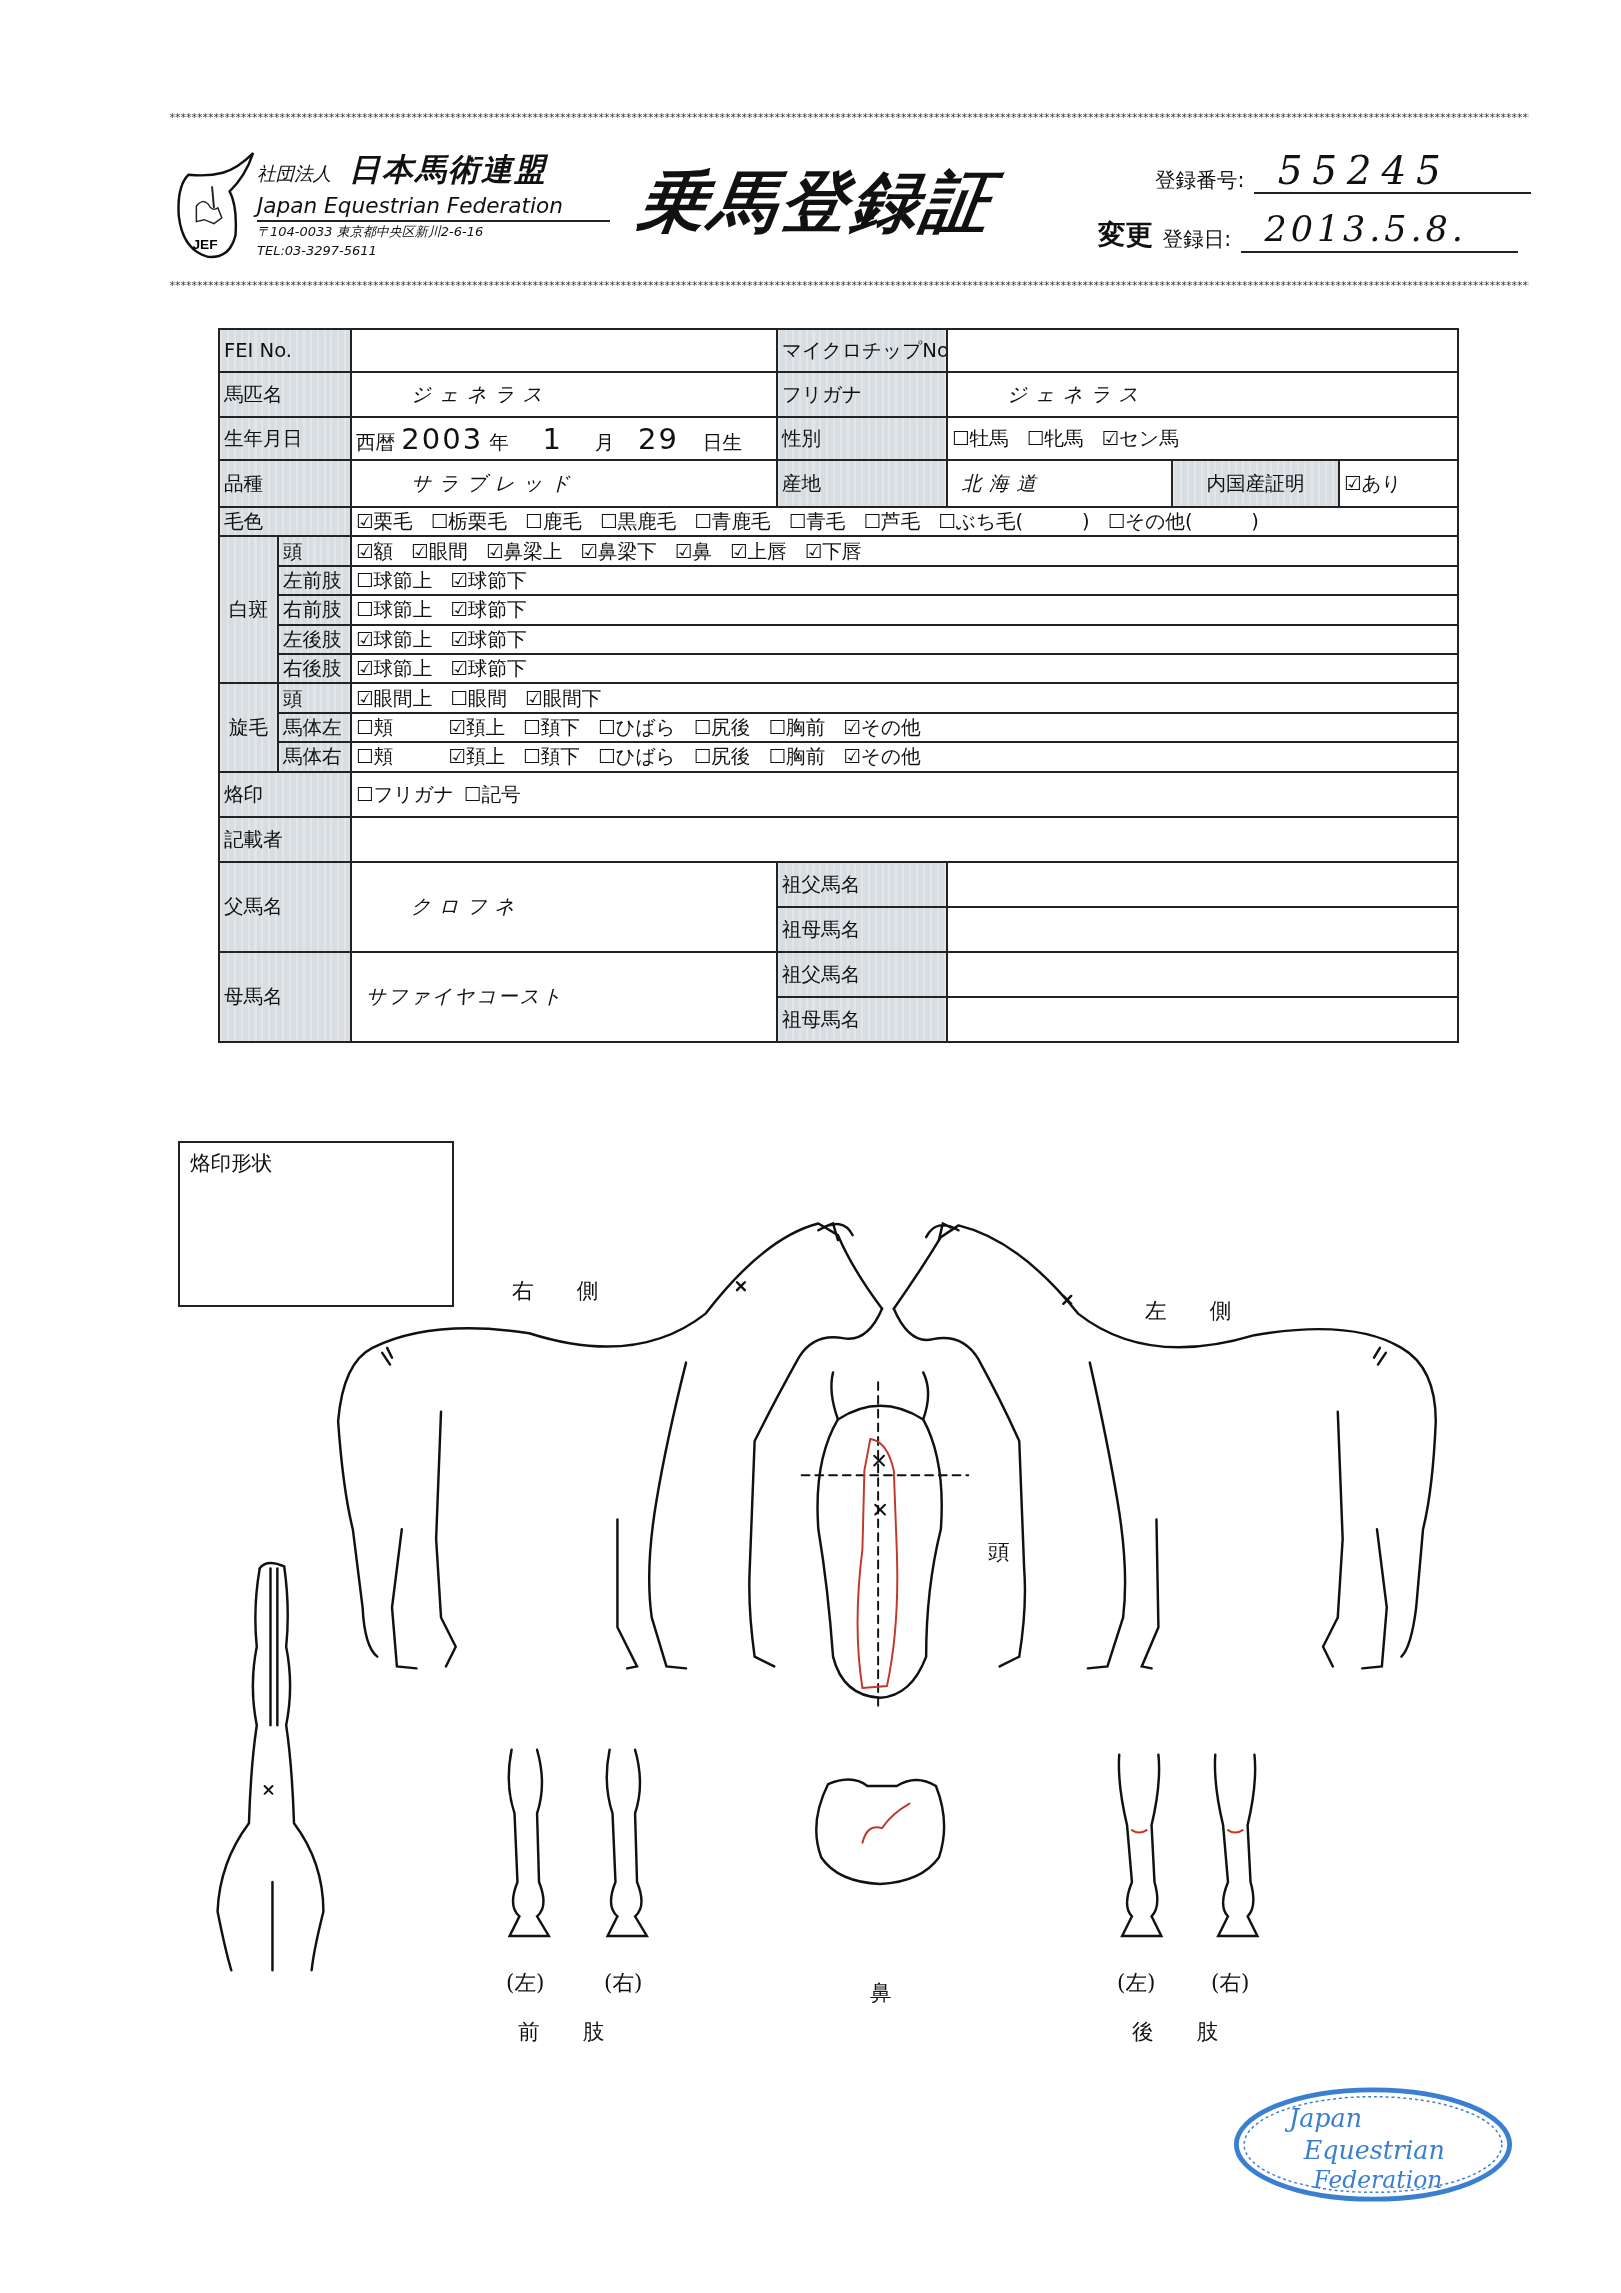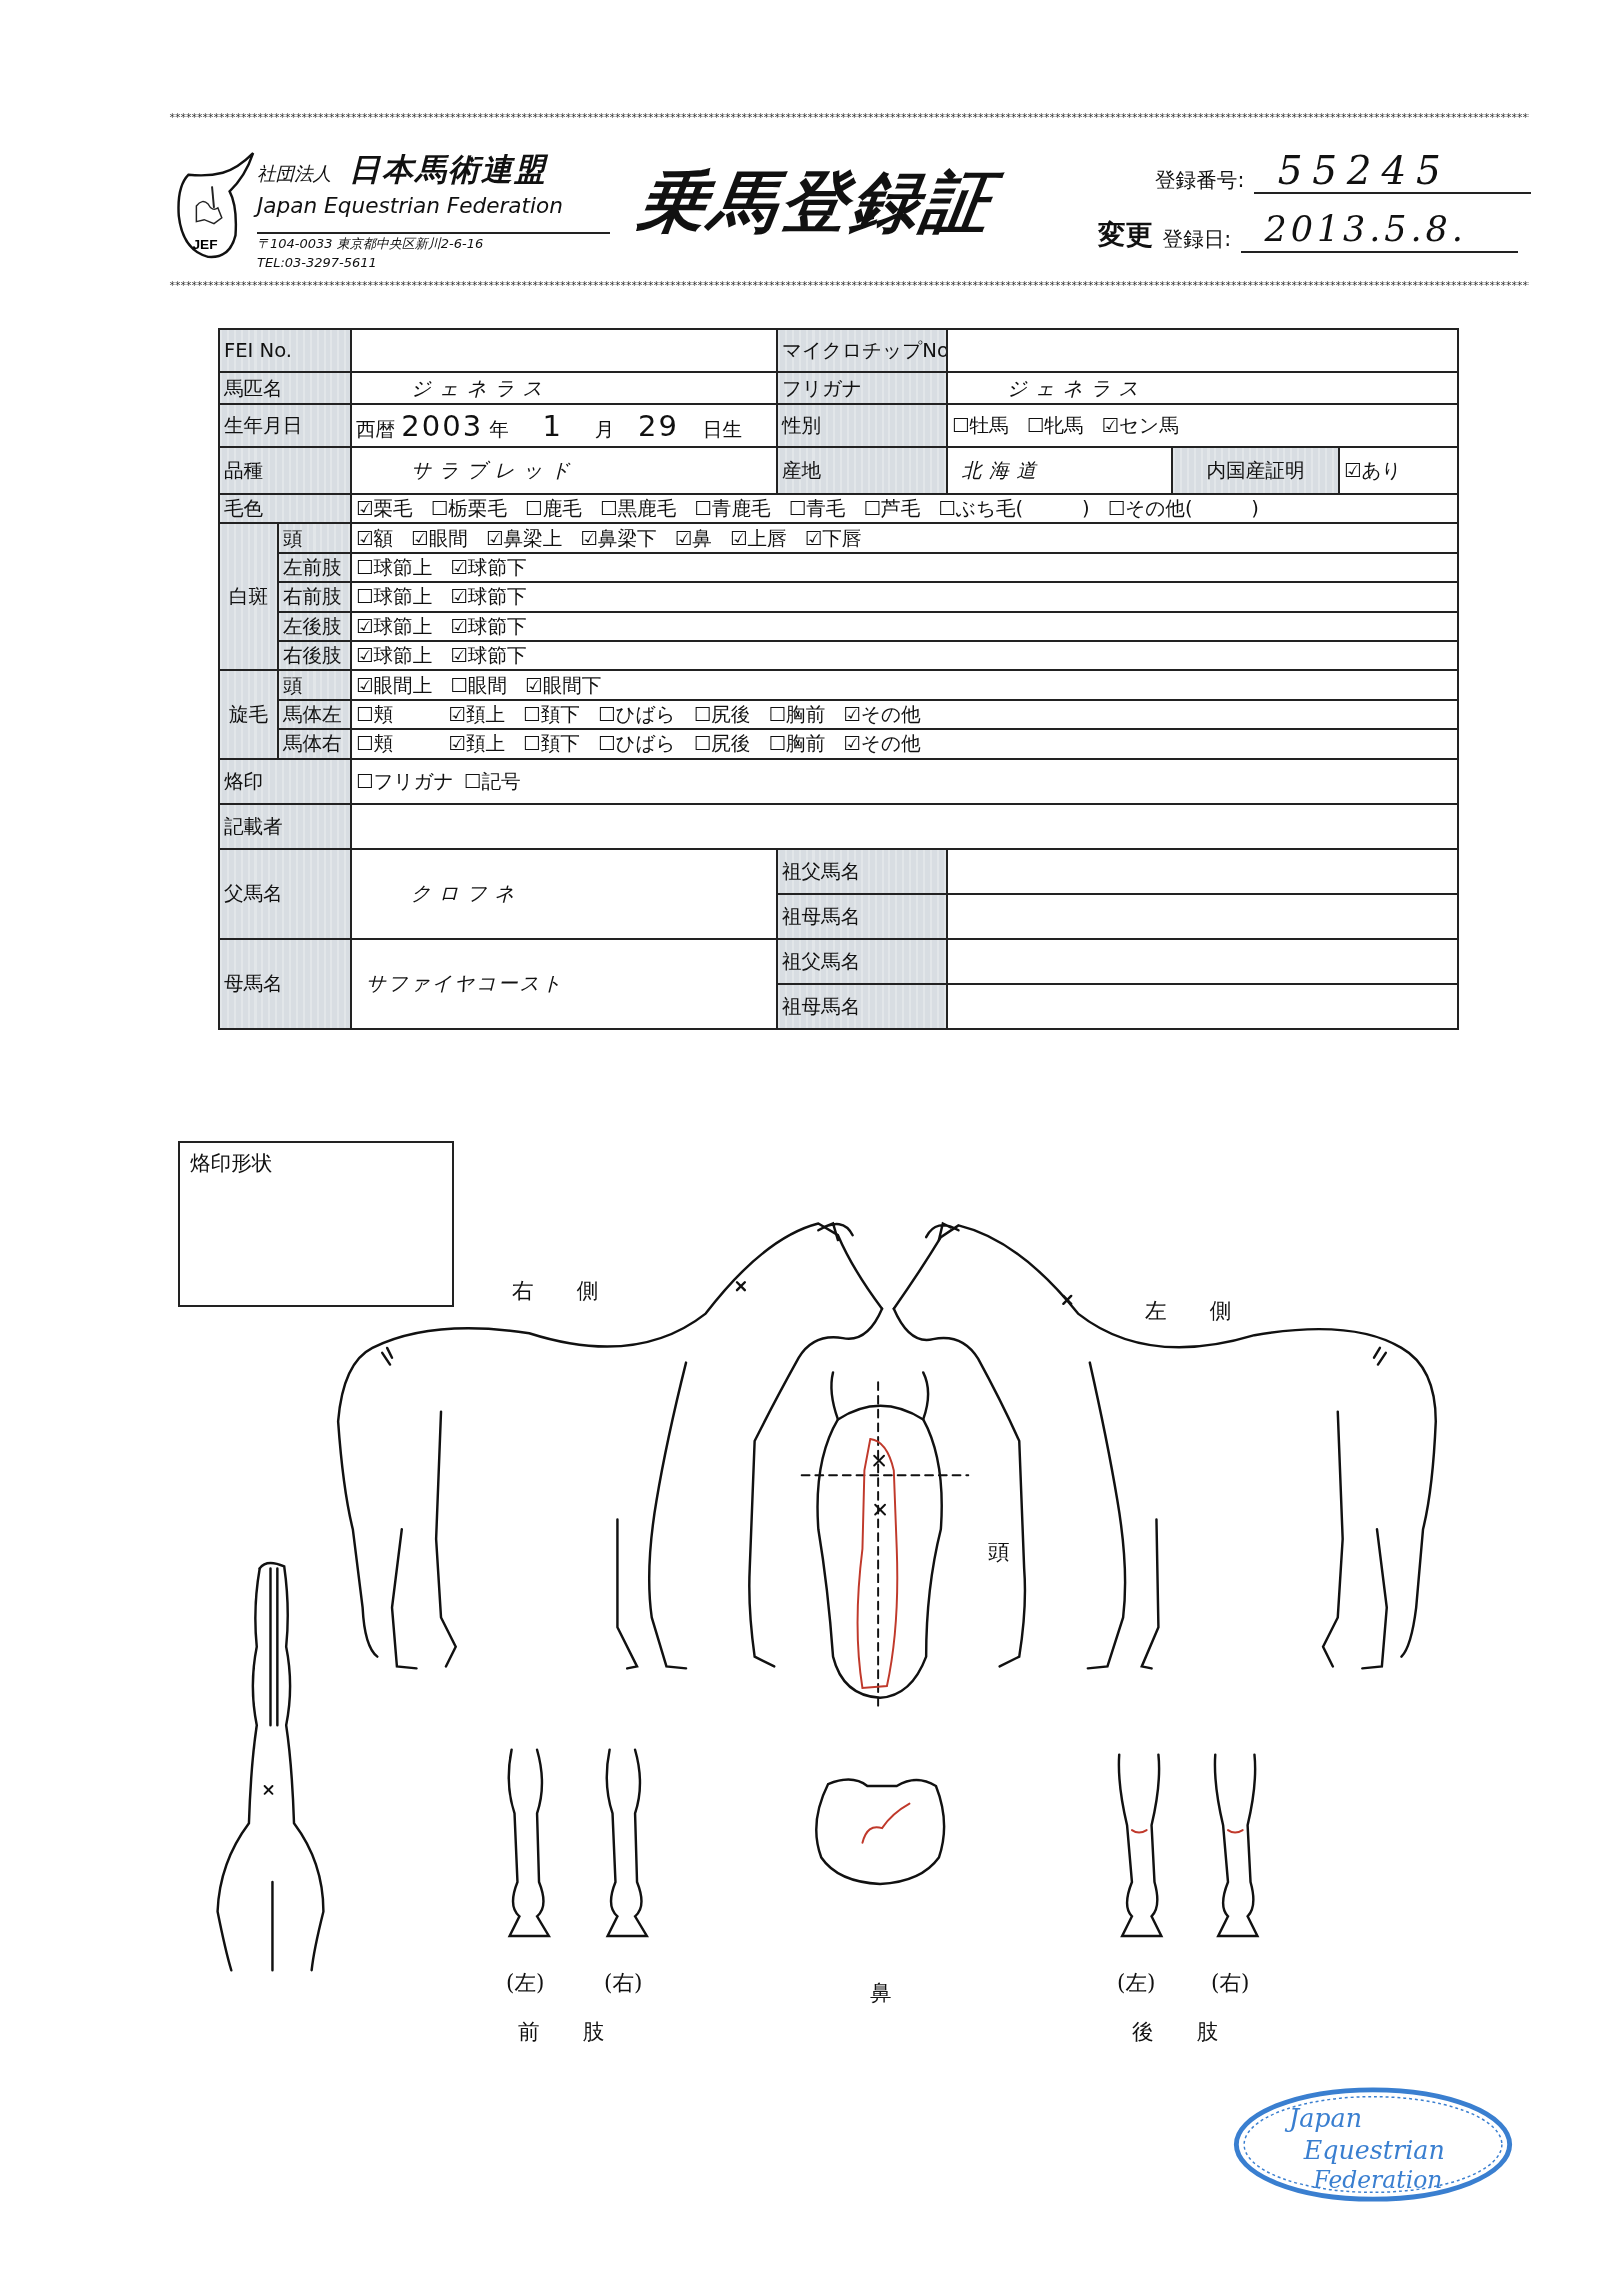--- a/index.html
+++ b/index.html
@@ -3,21 +3,21 @@
 <meta charset="utf-8">
 <style>
   html,body{margin:0;padding:0;background:#fff;}
   body{width:1621px;height:2294px;position:relative;overflow:hidden;font-family:"DejaVu Sans","Liberation Sans",sans-serif;color:#111;}
   .star-rule{position:absolute;left:169px;width:1360px;height:11.8px;overflow:hidden;white-space:nowrap;font-family:"DejaVu Sans Mono",monospace;font-size:10.8px;line-height:11.8px;letter-spacing:-1px;color:#333;}
   .logo{position:absolute;left:169px;top:147px;width:88px;height:118px;}
   .org-block{position:absolute;left:257px;top:149px;width:353px;}
   .org-line1{display:flex;align-items:baseline;gap:17.6px;}
   .org-type{font-size:18.6px;font-style:italic;}
   .org-name{font-size:31px;font-style:italic;font-weight:bold;letter-spacing:2px;}
-  .org-en{font-size:21.6px;font-style:italic;margin-top:2px;border-bottom:2px solid #222;padding-bottom:14px;}
+  .org-en{font-size:21.6px;font-style:italic;margin-top:2px;border-bottom:2px solid #222;padding-bottom:2px;}
   .org-addr{font-size:13px;font-style:italic;line-height:16.7px;margin-top:2px;}
   .doc-title{position:absolute;left:639px;top:157px;font-size:67px;font-weight:bold;font-style:italic;letter-spacing:3.9px;transform:skewX(-8deg);}
   .reg-row{position:absolute;display:flex;align-items:flex-end;}
   .reg-label{font-size:20.6px;margin-right:9.8px;}
   .reg-value{border-bottom:2px solid #222;width:253px;font-family:"DejaVu Serif",serif;font-style:italic;font-size:39px;line-height:43px;padding-left:23.5px;letter-spacing:9.8px;}
   .change-mark{font-size:27.4px;font-weight:bold;font-family:"DejaVu Serif",serif;margin-right:9.8px;}
   table.reg{position:absolute;left:218px;top:328px;width:1238px;border-collapse:collapse;table-layout:fixed;}
   table.reg td{border:2px solid #222;font-size:19.6px;padding:0 3.9px;height:27.4px;vertical-align:middle;white-space:nowrap;overflow:hidden;}
   td.lbl{background:#d8dde2;background-image:repeating-linear-gradient(90deg,rgba(255,255,255,.25) 0 2px,transparent 2px 6.9px);}
   td.hand{font-family:"DejaVu Serif",serif;font-size:35px;font-style:italic;letter-spacing:7.8px;}
@@ -73,21 +73,21 @@
       <col style="width:167px">
       <col style="width:119px">
   </colgroup>
   <tbody>
       <tr style="height:43px">
     <td class="lbl" colspan="2">FEI No.</td>
     <td></td>
     <td class="lbl">マイクロチップNo</td>
     <td colspan="3"></td>
   </tr>
-  <tr style="height:32px">
+  <tr style="height:45px">
     <td class="lbl" colspan="2">馬匹名</td>
     <td class="hand" style="padding-left:59px">ジェネラス</td>
     <td class="lbl">フリガナ</td>
     <td colspan="3" class="hand" style="padding-left:59px">ジェネラス</td>
   </tr>
   <tr style="height:43px">
     <td class="lbl" colspan="2">生年月日</td>
     <td>
       <span>西暦</span>
       <span class="hand" style="font-size:29px;letter-spacing:2px">2003</span>

